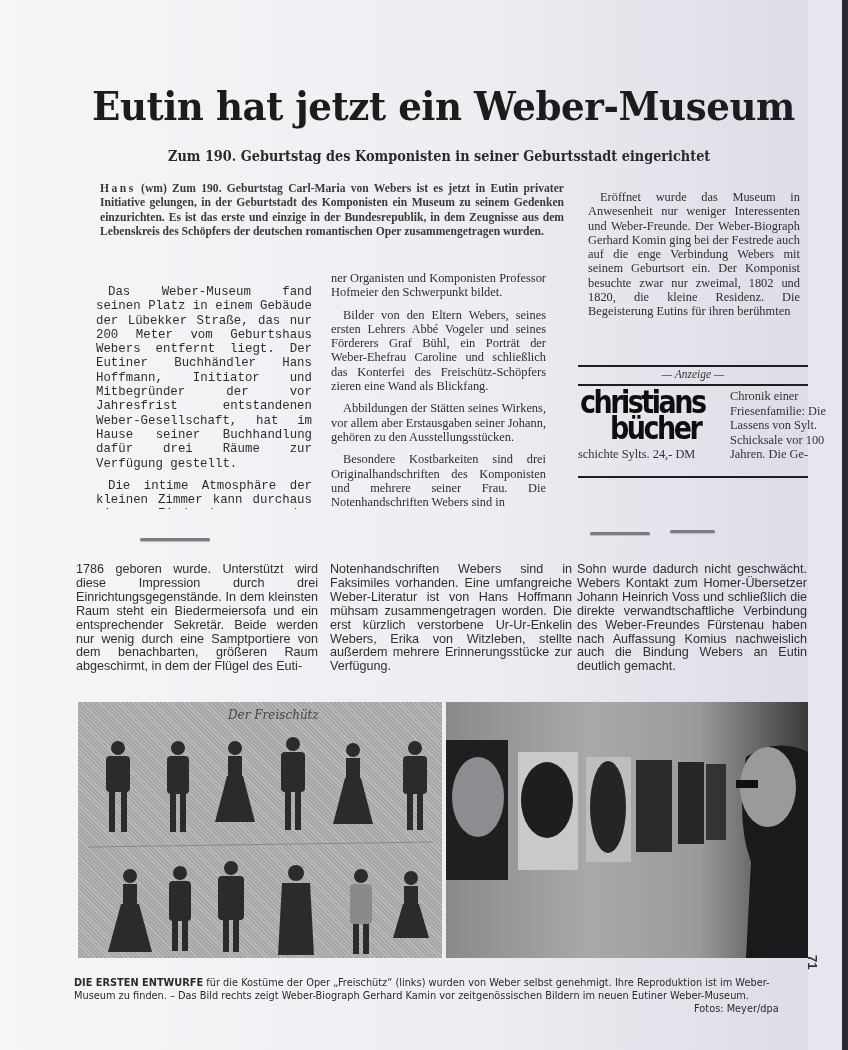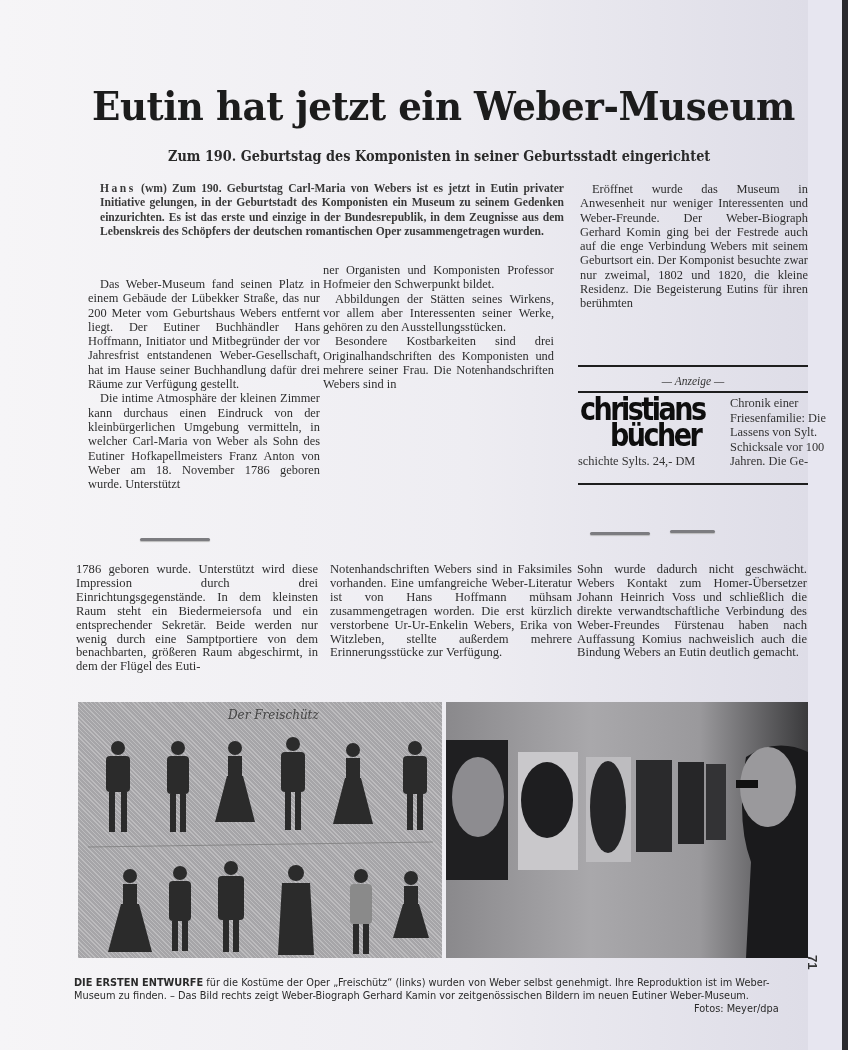--- a/index.html
+++ b/index.html
@@ -17,37 +17,37 @@
     transform: scaleX(0.93); transform-origin: left top;
   }
   .subhead {
     position: absolute; left: 168px; top: 148px;
     font-family: "DejaVu Serif", serif; font-size: 14px; font-weight: bold;
     color: #2a2a2a; white-space: nowrap; transform: scaleX(0.92); transform-origin: left top;
   }
   .col { position: absolute; font-family: "Liberation Serif", serif; font-size: 12.4px; line-height: 14.3px; color: #2e2e2e; text-align: justify; }
   .lead { left: 100px; top: 182px; width: 464px; font-family: "Liberation Serif", serif; font-weight: bold; font-size: 11.6px; line-height: 14.3px; color: #3a3a3a; }
   .lead .place { letter-spacing: 2.5px; }
-  .col p { margin: 0; text-indent: 12px; }
+  .col p { margin: 8px; text-indent: 12px; }
   .col p.noindent { text-indent: 0; }
-  .c1 { left: 88px; top: 277px; width: 232px; height: 232px; overflow: hidden; }
+  .c1 { left: 88px; top: 277px; width: 232px; height: 232px; overflow: hidden; font-family: Liberation Mono, monospace; }
   .c2 { left: 323px; top: 263px; width: 231px; height: 246px; overflow: hidden; }
   .c3 { left: 580px; top: 182px; width: 228px; }
   .ad { position: absolute; left: 578px; top: 365px; width: 230px; }
   .ad .rule { height: 2px; background: #1e1e1e; }
-  .ad .label { text-align: center; font-family: "Liberation Serif", serif; font-style: italic; font-size: 11.5px; color: #333; padding: 8px 0 4px; }
+  .ad .label { text-align: center; font-family: "Liberation Serif", serif; font-style: italic; font-size: 11.5px; color: #333; padding: 1px 0 4px; }
   .ad .body { position: relative; height: 86px; font-family: "Liberation Serif", serif; font-size: 12.4px; line-height: 14.5px; color: #333; }
   .ad .brand { position: absolute; left: 2px; top: 2px; width: 114px; font-family: "DejaVu Sans", sans-serif; font-weight: bold; color: #0e0e0e; line-height: 24px; letter-spacing: -2.5px; }
   .ad .brand .b1 { display: block; font-size: 27px; transform: scaleY(1.2); transform-origin: left top; }
   .ad .brand .b2 { display: block; font-size: 27px; padding-left: 30px; transform: scaleY(1.2); transform-origin: left top; margin-top: 2px; }
   .ad .desc { position: absolute; left: 120px; top: 3px; width: 108px; margin-left: 32px; }
   .ad .desc2 { position: absolute; left: 0; top: 61px; width: 230px; }
   .cut { position: absolute; top: 513px; left: 0; width: 805px; height: 40px; }
   .fold { position: absolute; height: 3px; background: #7c7c80; border-radius: 2px; box-shadow: 0 1px 1px #bbb; }
-  .lower { position: absolute; font-family: Liberation Serif, serif; font-size: 12.6px; line-height: 13.9px; color: #2e2e2e; text-align: justify; }
+  .lower { position: absolute; font-family: Liberation Sans, sans-serif; font-size: 12.6px; line-height: 13.9px; color: #2e2e2e; text-align: justify; }
   .l1 { left: 76px; top: 563px; width: 242px; }
   .l2 { left: 330px; top: 563px; width: 242px; }
   .l3 { left: 577px; top: 563px; width: 230px; }
   .photo { position: absolute; top: 702px; height: 256px; overflow: hidden; }
   .p1 { left: 78px; width: 364px; background: repeating-linear-gradient(45deg, #bdbcbe 0 1px, #a6a5a8 1px 3px); }
   .p2 { left: 446px; width: 362px; background: linear-gradient(90deg, #8a898c 0%, #a9a8ab 40%, #9a999c 70%, #3a3a3c 100%); }
   .p1 svg, .p2 svg { position: absolute; left: 0; top: 0; }
   .p1 .plate-title { position: absolute; left: 150px; top: 6px; font-family: "DejaVu Serif", serif; font-style: italic; font-size: 12px; color: #444; text-align: center; }
   .caption { position: absolute; left: 74px; top: 976px; width: 734px; font-family: "DejaVu Sans", sans-serif; font-size: 10.2px; line-height: 13px; color: #2a2a2a; transform: scaleX(0.96); transform-origin: left top; }
   .caption .kicker { font-weight: bold; }
@@ -67,21 +67,22 @@
   <span class="place">Hans</span><span> (wm) Zum 190. Geburtstag Carl-Maria von Webers ist es jetzt in Eutin privater Initiative gelungen, in der Geburtstadt des Komponisten ein Museum zu seinem Gedenken einzurichten. Es ist das erste und einzige in der Bundesrepublik, in dem Zeugnisse aus dem Lebenskreis des Schöpfers der deutschen romantischen Oper zusammengetragen wurden.</span>
 </div>
 
 <div class="col c1">
   <p>Das Weber-Museum fand seinen Platz in einem Gebäude der Lübekker Straße, das nur 200 Meter vom Geburtshaus Webers entfernt liegt. Der Eutiner Buchhändler Hans Hoffmann, Initiator und Mitbegründer der vor Jahresfrist entstandenen Weber-Gesellschaft, hat im Hause seiner Buchhandlung dafür drei Räume zur Verfügung gestellt.</p>
   <p>Die intime Atmosphäre der kleinen Zimmer kann durchaus einen Eindruck von der kleinbürgerlichen Umgebung vermitteln, in welcher Carl-Maria von Weber als Sohn des Eutiner Hofkapellmeisters Franz Anton von Weber am 18. November 1786 geboren wurde. Unterstützt</p>
 </div>
 
 <div class="col c2">
   <p class="noindent">ner Organisten und Komponisten Professor Hofmeier den Schwerpunkt bildet.</p>
-  <p>Abbildungen der Stätten seines Wirkens, vor allem aber Interessenten seiner Werke, gehören zu den Ausstellungsstücken.</p>
+  <p>Bilder von den Eltern Webers, seines ersten Lehrers Abbé Vogeler und seines Förderers Graf Bühl, ein Porträt der Weber-Ehefrau Caroline und schließlich das Konterfei des Freischütz-Schöpfers zieren eine Wand als Blickfang.</p>
+  <p>Abbildungen der Stätten seines Wirkens, vor allem aber Erstausgaben seiner Johann, gehören zu den Ausstellungsstücken.</p>
   <p>Besondere Kostbarkeiten sind drei Originalhandschriften des Komponisten und mehrere seiner Frau. Die Notenhandschriften Webers sind in</p>
 </div>
 
 <div class="col c3">
   <p>Eröffnet wurde das Museum in Anwesenheit nur weniger Interessenten und Weber-Freunde. Der Weber-Biograph Gerhard Komin ging bei der Festrede auch auf die enge Verbindung Webers mit seinem Geburtsort ein. Der Komponist besuchte zwar nur zweimal, 1802 und 1820, die kleine Residenz. Die Begeisterung Eutins für ihren berühmten</p>
 </div>
 
 <div class="ad">
   <div class="rule"></div>
   <div class="label">— Anzeige —</div>

